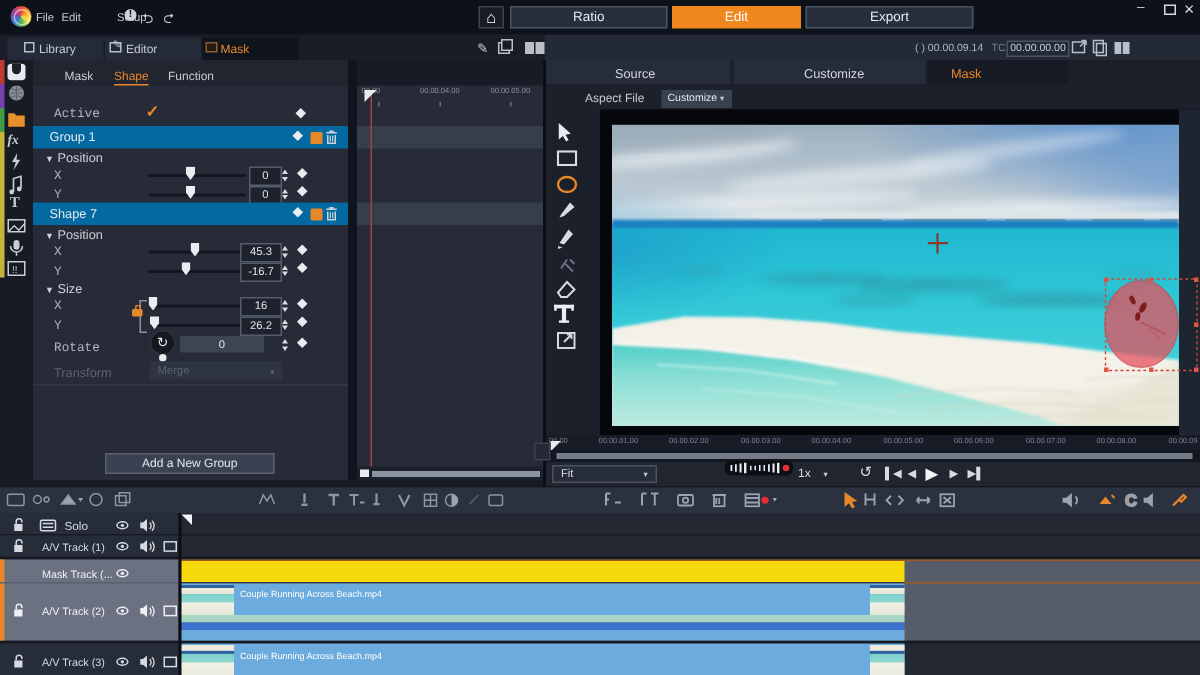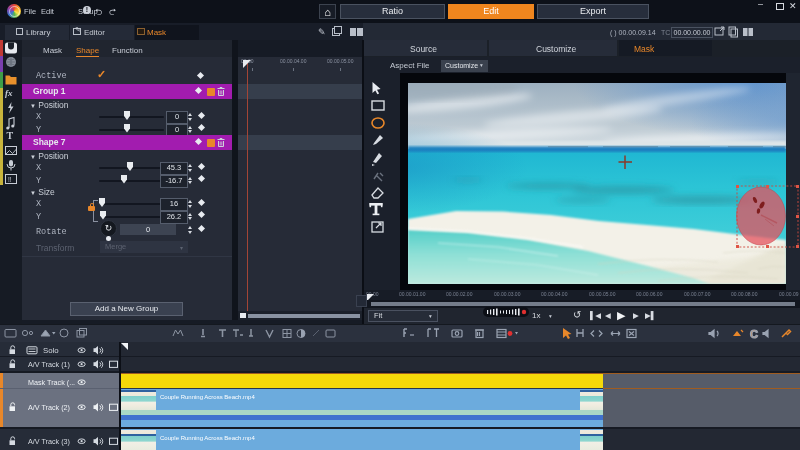--- a/index.html
+++ b/index.html
@@ -9,21 +9,21 @@
   .dia{width:5px;height:5px;background:#e8ebf0;transform:rotate(45deg);}
   .spin{width:5px;}
   .spin i{display:block;width:0;height:0;border-left:2.5px solid transparent;border-right:2.5px solid transparent;}
   .spin .u{border-bottom:3.5px solid #d8dce2;margin-bottom:1.5px;}
   .spin .d{border-top:3.5px solid #d8dce2;}
   .vbox{background:#1d222c;border:1px solid #555d6c;color:#dfe3e8;font-size:7.5px;
     text-align:center;line-height:10px;}
   .sl-track{height:2px;background:#121620;border-radius:1px;}
   .sl-thumb{width:6px;height:9px;background:#e9ecf0;
     clip-path:polygon(0 0,100% 0,100% 55%,50% 100%,0 55%);}
-  .hdr{background:#a21caf;color:#e6e9ee;font-size:8.5px;font-weight:bold;line-height:15px;}
+  .hdr{background:#0369a1;color:#e6e9ee;font-size:8.5px;font-weight:normal;line-height:15px;}
   .lbl{font-size:8.5px;color:#aeb4c0;font-family:Liberation Mono, monospace;}
   .sub{font-size:8.5px;color:#ccd1d9;}
 </style>
 </head>
 <body>
 
 <div class="a" style="left:0;top:0;width:800px;height:23px;background:#0d1119;"></div>
 <div class="a" style="left:7px;top:4px;width:14px;height:14px;border-radius:50%;
   background:conic-gradient(#e8443a,#f5a623 60deg,#f7e14b 120deg,#59b94c 170deg,#3a77d2 230deg,#8e44ad 290deg,#e8443a);"></div>
 <div class="a" style="left:8.5px;top:5.5px;width:11px;height:11px;border-radius:50%;border:1.5px solid rgba(255,255,255,.55);box-sizing:border-box;"></div>

